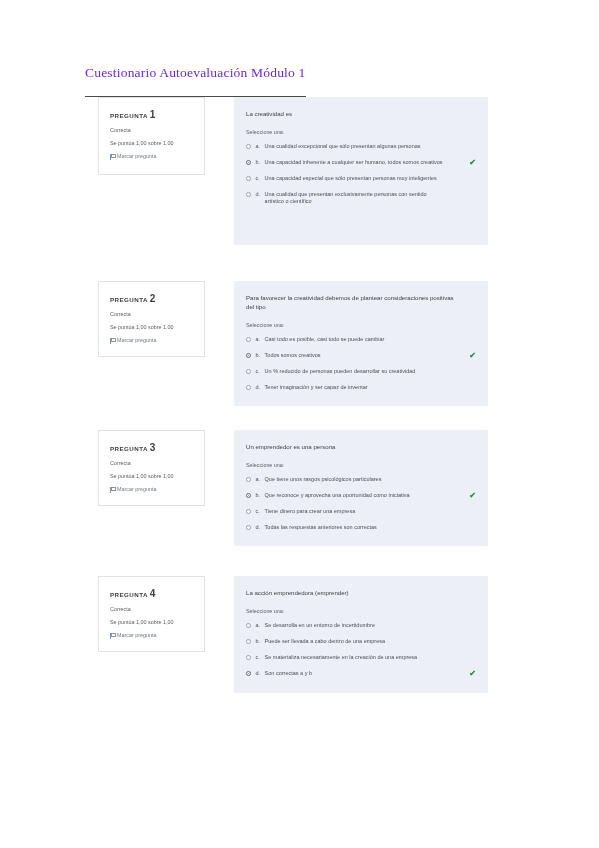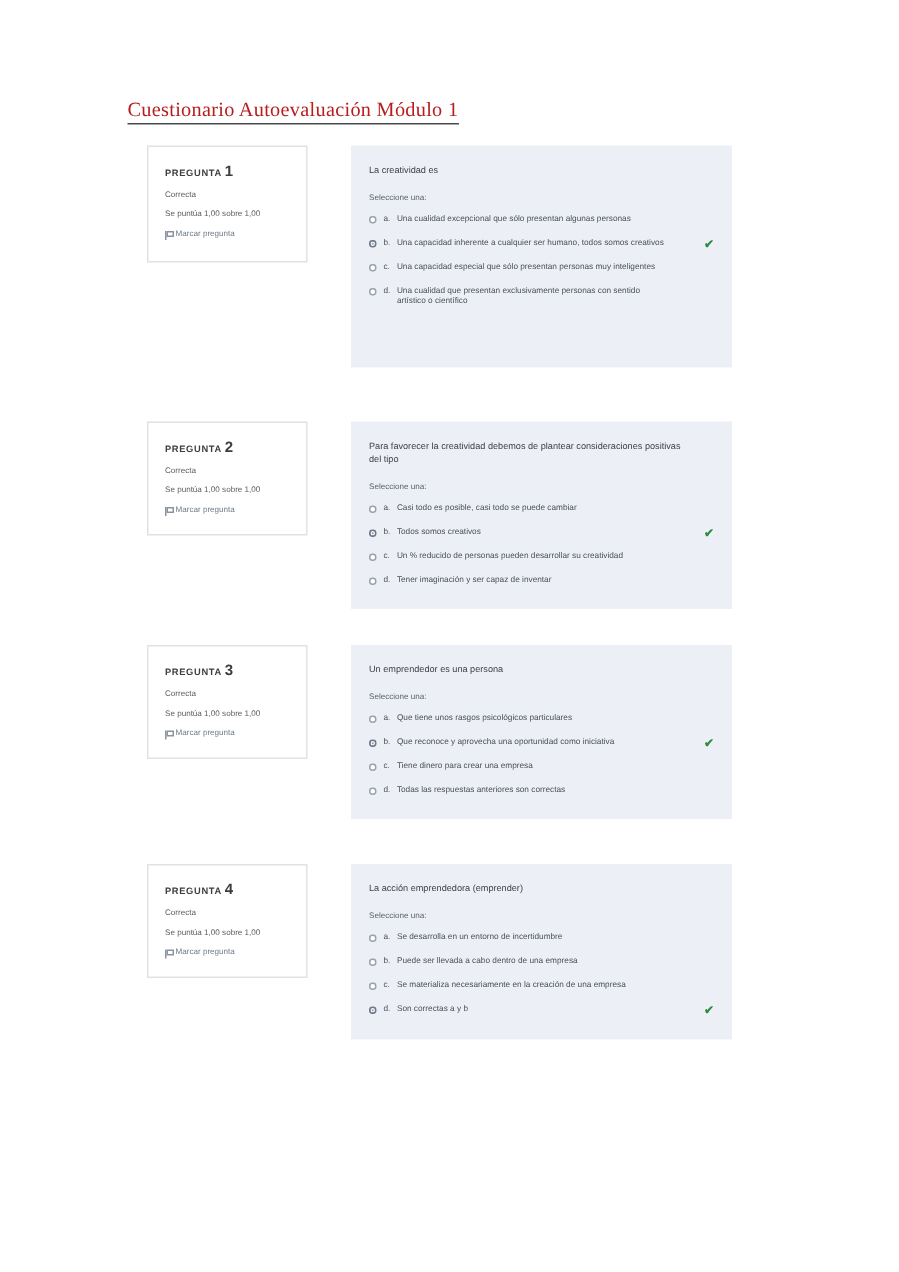--- a/index.html
+++ b/index.html
@@ -21,24 +21,24 @@
     width: 599px;
     height: 848px;
     background: #ffffff;
   }
   .doc-title {
     position: absolute;
     left: 85px;
     top: 66px;
     font-family: "Liberation Serif", serif;
     font-size: 13.5px;
-    color: #b91c1c;
+    color: #6d28d9;
     letter-spacing: 0.2px;
     border-bottom: 1px solid #4a4a4a;
-    padding-bottom: 2px;
+    padding-bottom: 16px;
     line-height: 14px;
     white-space: nowrap;
   }
   .qblock {
     position: absolute;
     left: 98px;
     width: 390px;
   }
   .infocard {
     position: absolute;

